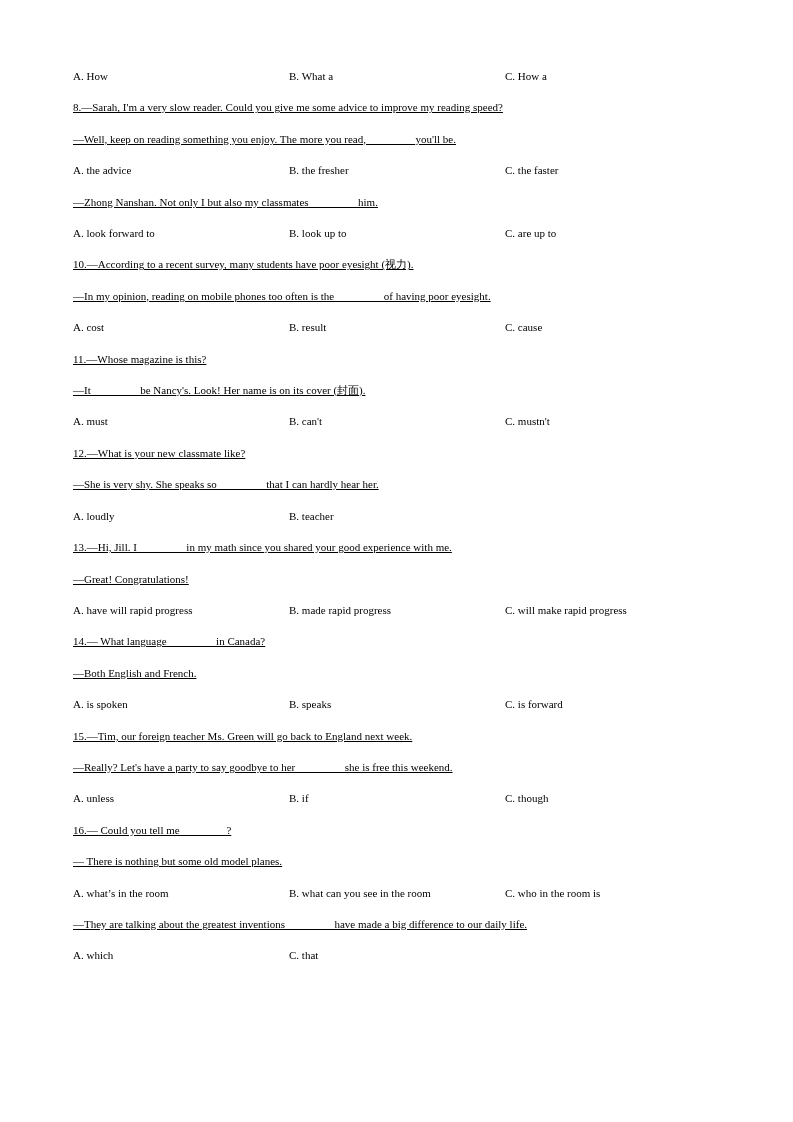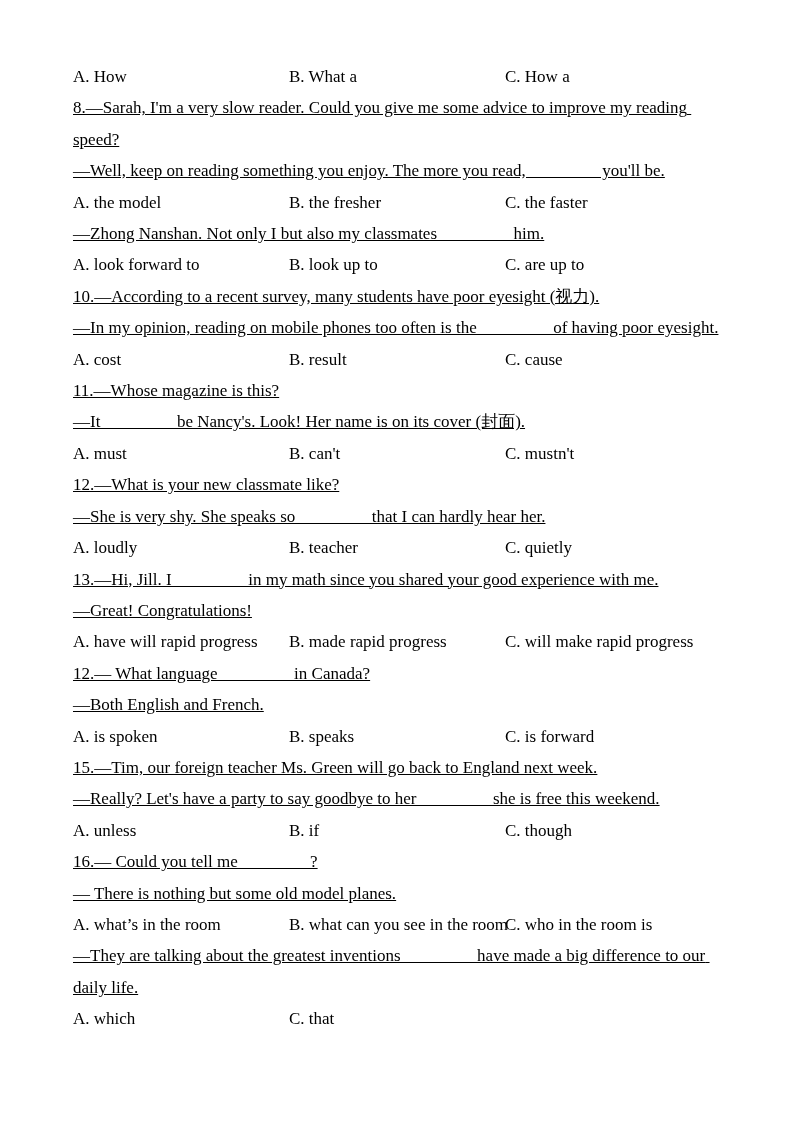--- a/index.html
+++ b/index.html
@@ -8,21 +8,21 @@
     background: #ffffff;
   }
   .page {
     position: relative;
     width: 793px;
     height: 1122px;
     box-sizing: border-box;
     background: #ffffff;
     padding: 61px 70px 0 73px;
     font-family: "Liberation Serif", "DejaVu Serif", serif;
-    font-size: 17px;
+    font-size: 11px;
     color: #000000;
     overflow: hidden;
   }
   .line {
     margin: 0;
     line-height: 31.4px;
     white-space: pre-wrap;
     text-decoration: underline;
   }
   .options-row {
@@ -44,21 +44,21 @@
         <div class="options-row">
           <span class="option">A. How</span>
           <span class="option">B. What a</span>
           <span class="option">C. How a</span>
         </div>
       </div>
       <div class="question-block">
         <p class="line">8.—Sarah, I'm a very slow reader. Could you give me some advice to improve my reading speed?</p>
         <p class="line">—Well, keep on reading something you enjoy. The more you read, ________ you'll be.</p>
         <div class="options-row">
-          <span class="option">A. the model</span>
+          <span class="option">A. the advice</span>
           <span class="option">B. the fresher</span>
           <span class="option">C. the faster</span>
         </div>
       </div>
       <div class="question-block">
         <p class="line">—Zhong Nanshan. Not only I but also my classmates ________ him.</p>
         <div class="options-row">
           <span class="option">A. look forward to</span>
           <span class="option">B. look up to</span>
           <span class="option">C. are up to</span>
@@ -81,34 +81,33 @@
           <span class="option">B. can't</span>
           <span class="option">C. mustn't</span>
         </div>
       </div>
       <div class="question-block">
         <p class="line">12.—What is your new classmate like?</p>
         <p class="line">—She is very shy. She speaks so ________ that I can hardly hear her.</p>
         <div class="options-row">
           <span class="option">A. loudly</span>
           <span class="option">B. teacher</span>
-          <span class="option">C. quietly</span>
         </div>
       </div>
       <div class="question-block">
         <p class="line">13.—Hi, Jill. I ________ in my math since you shared your good experience with me.</p>
         <p class="line">—Great! Congratulations!</p>
         <div class="options-row">
           <span class="option">A. have will rapid progress</span>
           <span class="option">B. made rapid progress</span>
           <span class="option">C. will make rapid progress</span>
         </div>
       </div>
       <div class="question-block">
-        <p class="line">12.— What language ________ in Canada?</p>
+        <p class="line">14.— What language ________ in Canada?</p>
         <p class="line">—Both English and French.</p>
         <div class="options-row">
           <span class="option">A. is spoken</span>
           <span class="option">B. speaks</span>
           <span class="option">C. is forward</span>
         </div>
       </div>
       <div class="question-block">
         <p class="line">15.—Tim, our foreign teacher Ms. Green will go back to England next week.</p>
         <p class="line">—Really? Let's have a party to say goodbye to her ________ she is free this weekend.</p>

